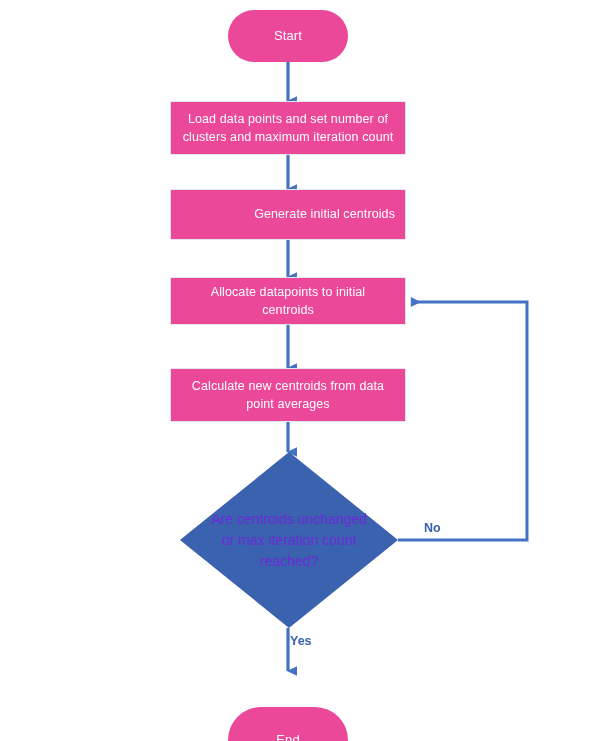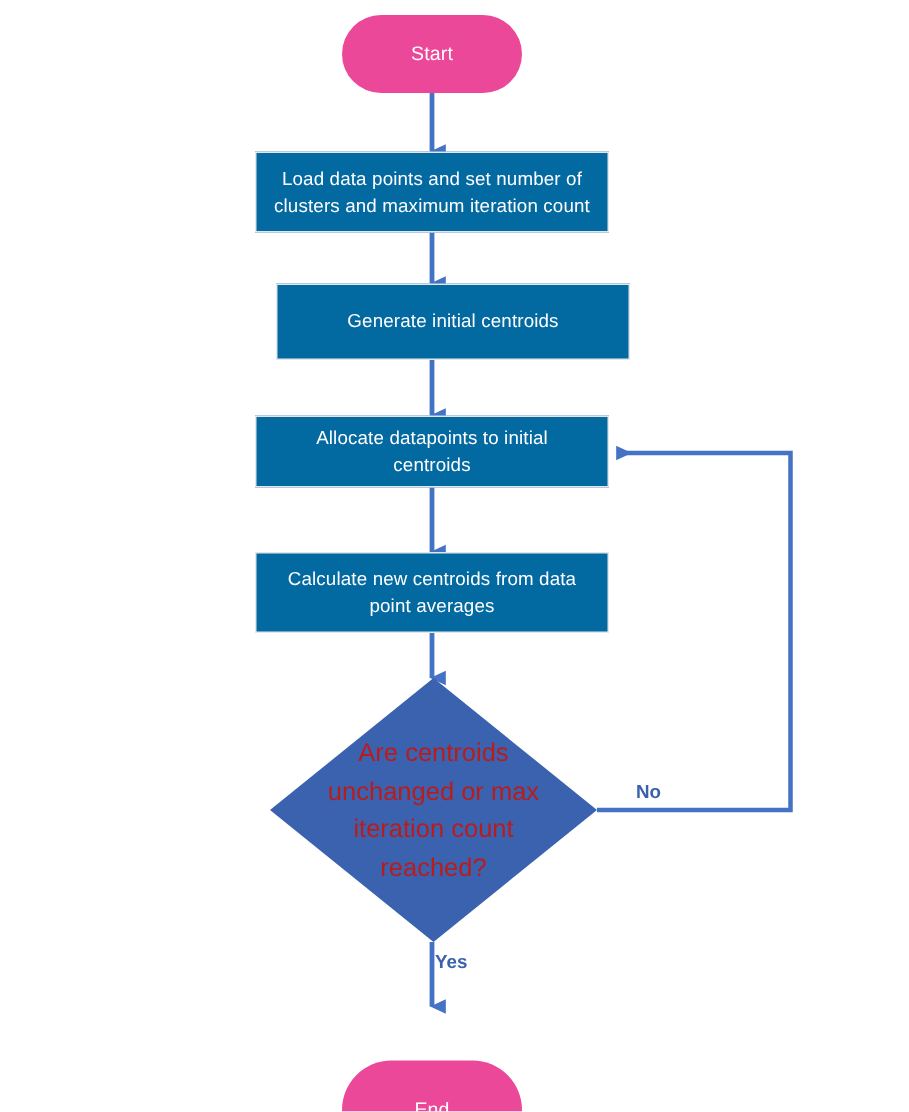--- a/index.html
+++ b/index.html
@@ -28,39 +28,40 @@
     font-size: 12.5px;
     line-height: 1.45;
     letter-spacing: 0.1px;
   }
   .terminator {
     background: #ec4899;
     border-radius: 999px;
     font-size: 13px;
   }
   .process {
-    background: #0369a1;
+    background: #ec4899;
     border: 1px solid #e4e6ea;
+    justify-content: flex-end;
   }
   .decision-wrap {
     position: absolute;
   }
   .decision-shape {
     position: absolute;
     inset: 0;
   }
   .decision-label {
     position: absolute;
     inset: 0;
     display: flex;
     align-items: center;
     justify-content: center;
     text-align: center;
-    color: #b91c1c;
-    font-size: 17px;
+    color: #6d28d9;
+    font-size: 14px;
     line-height: 1.5;
     pointer-events: none;
   }
   .edge-label {
     position: absolute;
     color: #3b61ad;
     font-size: 12.5px;
     font-weight: bold;
     text-align: right;
   }
@@ -104,21 +105,21 @@
   </svg>
 
   <div class="node terminator" style="left:228px; top:10px; width:120px; height:52px;">
     <span>Start</span>
   </div>
 
   <div class="node process" style="left:170px; top:101px; width:236px; height:54px; padding:0 10px;">
     <span>Load data points and set number of clusters and maximum iteration count</span>
   </div>
 
-  <div class="node process" style="left:184px; top:189px; width:236px; height:51px; padding:0 10px;">
+  <div class="node process" style="left:170px; top:189px; width:236px; height:51px; padding:0 10px;">
     <span>Generate initial centroids</span>
   </div>
 
   <div class="node process" style="left:170px; top:277px; width:236px; height:48px; padding:0 21px;">
     <span>Allocate datapoints to initial centroids</span>
   </div>
 
   <div class="node process" style="left:170px; top:368px; width:236px; height:54px; padding:12px 14px;">
     <span>Calculate new centroids from data point averages</span>
   </div>

